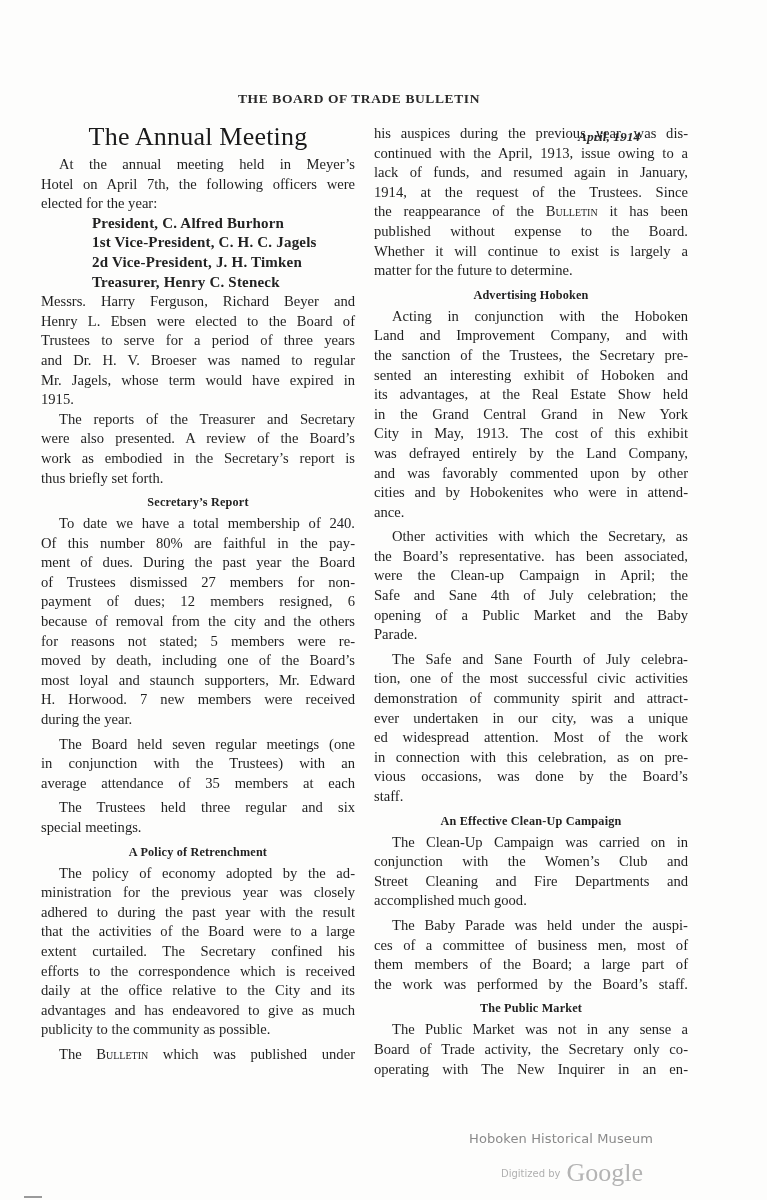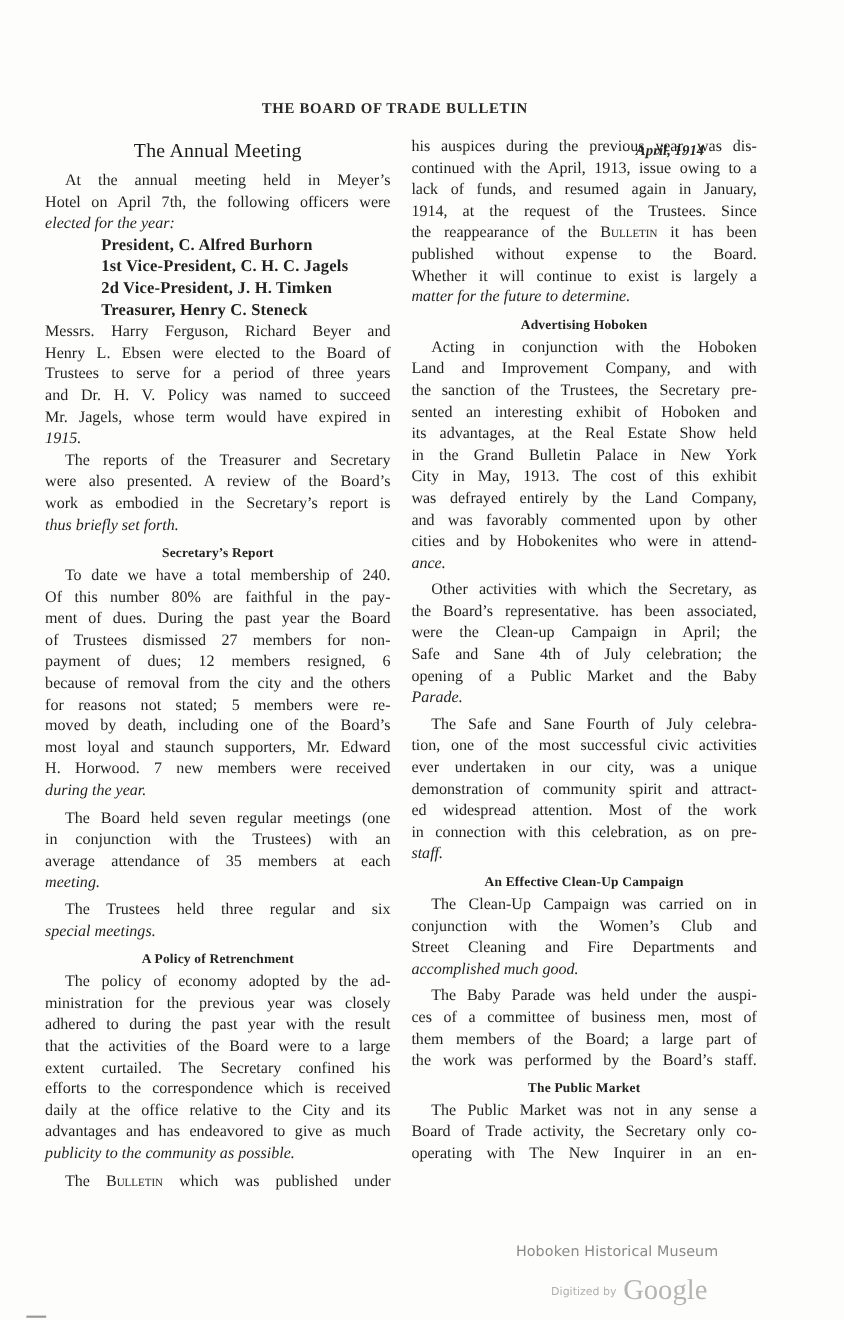--- a/index.html
+++ b/index.html
@@ -10,26 +10,26 @@
   .running-head { position: absolute; top: 91px; left: 0; width: 649px; height: 20px; }
   .running-title { position: absolute; left: 238px; top: 0; font-size: 13.5px; letter-spacing: 0.6px;
                    font-weight: bold; color: #2a2a2a; }
   .running-date { position: absolute; left: 578px; top: 0; font-size: 13.5px; font-style: italic;
                   font-weight: bold; color: #2a2a2a; margin-top: 38px; }
 
   .col { position: absolute; width: 314px; }
   .col.left { left: 41px; top: 120px; }
   .col.right { left: 374px; top: 124px; }
 
-  .title { font-size: 18px; font-weight: normal; text-align: center; margin: 0; height: 35px;
+  .title { font-size: 26px; font-weight: normal; text-align: center; margin: 0; height: 35px;
            line-height: 34px; color: #1a1a1a; letter-spacing: 0.2px; }
 
   .line { display: block; height: 19.6px; line-height: 19.6px; font-size: 14.6px; white-space: nowrap;
           text-align: justify; text-align-last: justify; }
-  .line.last { text-align-last: left; font-style: italic; }
+  .line.last { text-align-last: left; }
   .line.indent { padding-left: 18px; }
   .officer { display: block; height: 19.6px; line-height: 19.6px; font-size: 15px; font-weight: bold;
              padding-left: 51px; white-space: nowrap; color: #222; letter-spacing: 0.2px; }
   .subhead { display: block; text-align: center; font-size: 12.2px; font-weight: bold; height: 22px;
              line-height: 22px; margin: 3px 0 1px; color: #222; letter-spacing: 0.2px; }
   .gap { display: block; height: 5px; }
   .sc { font-variant: small-caps; margin-top: 36px; }
 
   .watermark { position: absolute; left: 469px; top: 1131px; }
   .wm-museum { font-family: "DejaVu Sans", sans-serif; font-size: 13px; color: #8a8a8a; letter-spacing: 0.1px; }
@@ -61,21 +61,21 @@
       <span class="officer">President, C. Alfred Burhorn</span>
       <span class="officer">1st Vice-President, C. H. C. Jagels</span>
       <span class="officer">2d Vice-President, J. H. Timken</span>
       <span class="officer">Treasurer, Henry C. Steneck</span>
     </div>
 
     <div>
       <span class="line">Messrs. Harry Ferguson, Richard Beyer and</span>
       <span class="line">Henry L. Ebsen were elected to the Board of</span>
       <span class="line">Trustees to serve for a period of three years</span>
-      <span class="line">and Dr. H. V. Policy was named to succeed</span>
+      <span class="line">and Dr. H. V. Broeser was named to regular</span>
       <span class="line">Mr. Jagels, whose term would have expired in</span>
       <span class="line last">1915.</span>
     </div>
 
     <div>
       <span class="line indent">The reports of the Treasurer and Secretary</span>
       <span class="line">were also presented.   A review of the Board’s</span>
       <span class="line">work as embodied in the Secretary’s report is</span>
       <span class="line last">thus briefly set forth.</span>
     </div>
@@ -94,21 +94,20 @@
       <span class="line">most loyal and staunch supporters, Mr. Edward</span>
       <span class="line">H. Horwood.   7 new members were received</span>
       <span class="line last">during the year.</span>
     </div>
     <span class="gap"></span>
 
     <div>
       <span class="line indent">The Board held seven regular meetings (one</span>
       <span class="line">in conjunction with the Trustees) with an</span>
       <span class="line">average attendance of 35 members at each</span>
-      <span class="line last">meeting.</span>
     </div>
     <span class="gap"></span>
 
     <div>
       <span class="line indent">The Trustees held three regular and six</span>
       <span class="line last">special meetings.</span>
     </div>
 
     <span class="subhead">A Policy of Retrenchment</span>
 
@@ -143,21 +142,21 @@
     </div>
 
     <span class="subhead">Advertising Hoboken</span>
 
     <div>
       <span class="line indent">Acting in conjunction with the Hoboken</span>
       <span class="line">Land and Improvement Company, and with</span>
       <span class="line">the sanction of the Trustees, the Secretary pre-</span>
       <span class="line">sented an interesting exhibit of Hoboken and</span>
       <span class="line">its advantages, at the Real Estate Show held</span>
-      <span class="line">in the Grand Bulletin Palace in New York</span>
+      <span class="line">in the Grand Central Grand in New York</span>
       <span class="line">City in May, 1913.   The cost of this exhibit</span>
       <span class="line">was defrayed entirely by the Land Company,</span>
       <span class="line">and was favorably commented upon by other</span>
       <span class="line">cities and by Hobokenites who were in attend-</span>
       <span class="line last">ance.</span>
     </div>
     <span class="gap"></span>
 
     <div>
       <span class="line indent">Other activities with which the Secretary, as</span>
@@ -165,24 +164,25 @@
       <span class="line">were the Clean-up Campaign in April; the</span>
       <span class="line">Safe and Sane 4th of July celebration; the</span>
       <span class="line">opening of a Public Market and the Baby</span>
       <span class="line last">Parade.</span>
     </div>
     <span class="gap"></span>
 
     <div>
       <span class="line indent">The Safe and Sane Fourth of July celebra-</span>
       <span class="line">tion, one of the most successful civic activities</span>
+      <span class="line">demonstration of community spirit and attract-</span>
       <span class="line">ever undertaken in our city, was a unique</span>
-      <span class="line">demonstration of community spirit and attract-</span>
       <span class="line">ed widespread attention.   Most of the work</span>
       <span class="line">in connection with this celebration, as on pre-</span>
+      <span class="line">vious occasions, was done by the Board’s</span>
       <span class="line last">staff.</span>
     </div>
 
     <span class="subhead">An Effective Clean-Up Campaign</span>
 
     <div>
       <span class="line indent">The Clean-Up Campaign was carried on in</span>
       <span class="line">conjunction with the Women’s Club and</span>
       <span class="line">Street Cleaning and Fire Departments and</span>
       <span class="line last">accomplished much good.</span>

